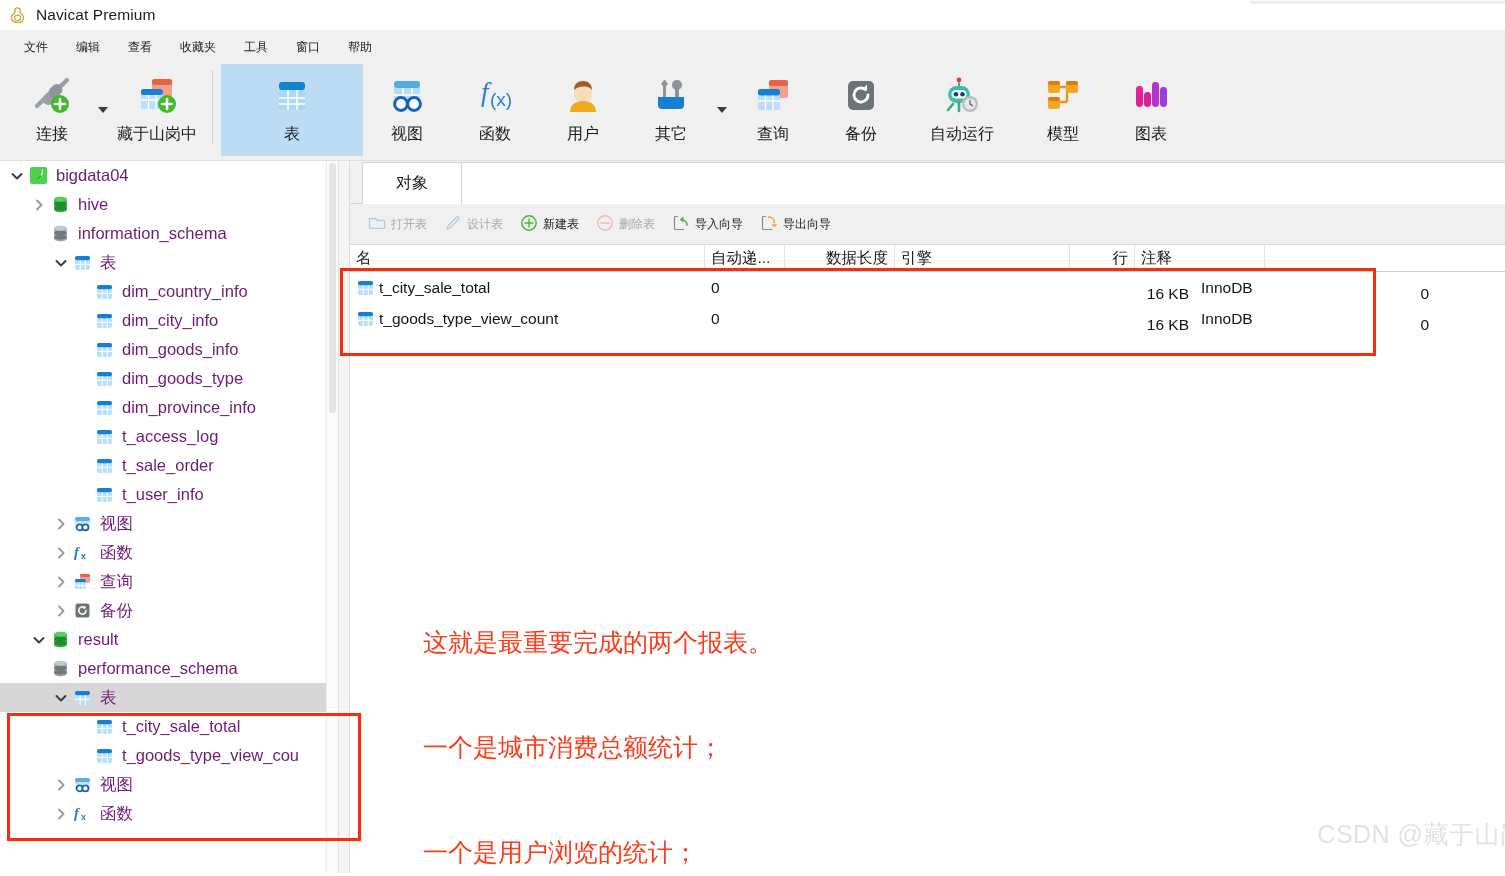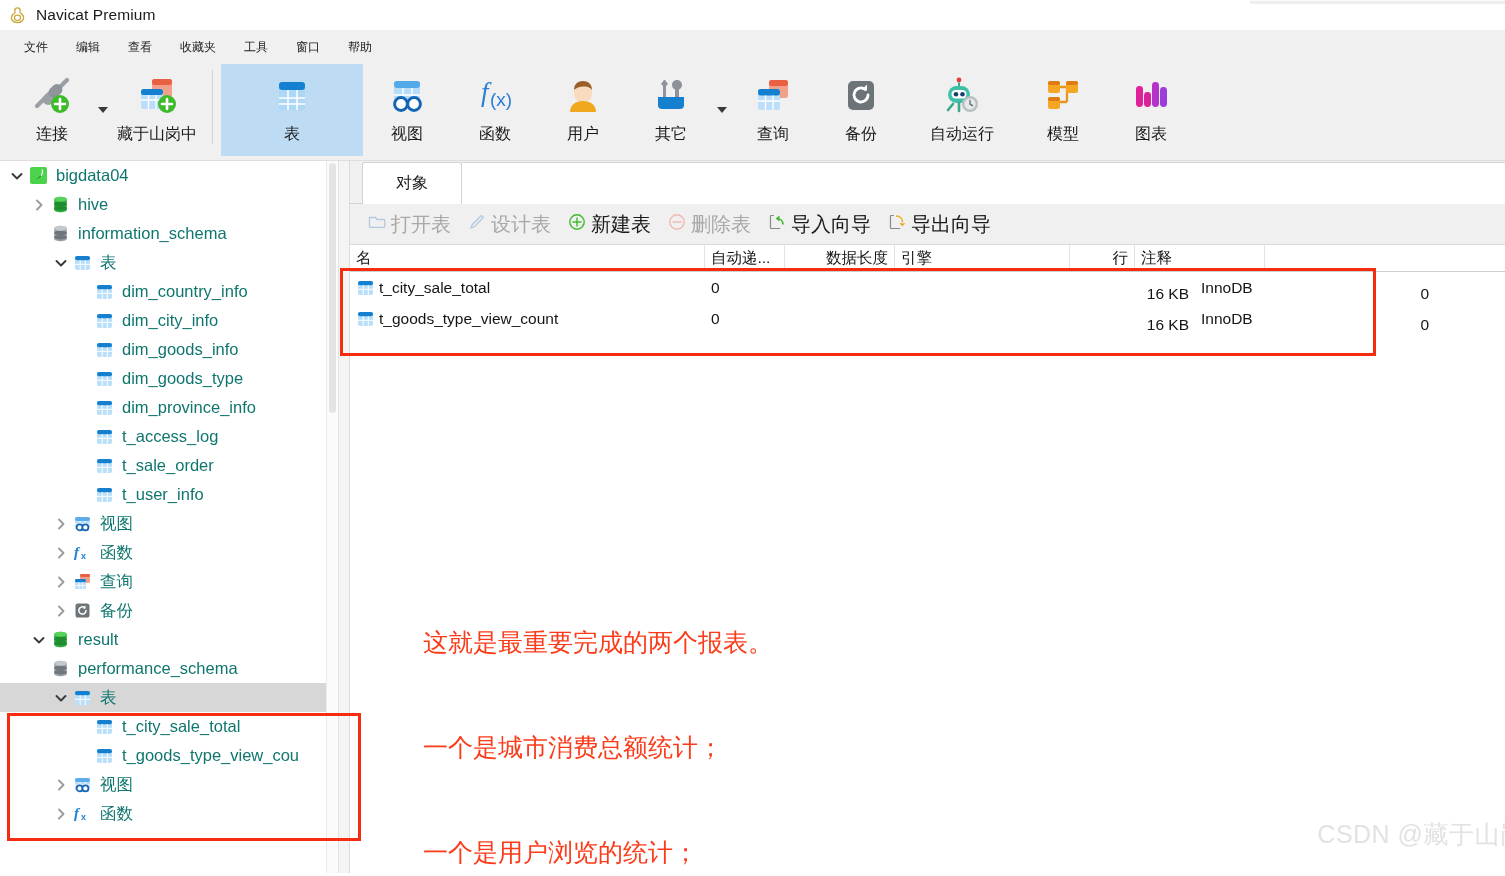--- a/index.html
+++ b/index.html
@@ -64,21 +64,21 @@
     position:absolute;right:0;top:0;width:11px;height:100%;
     background:#fbfbfb;border-left:1px solid #ececec;
   }
   .sb-thumb{position:absolute;left:2px;top:2px;width:7px;height:250px;
     background:#e4e4e4;border-radius:4px;}
   .vsep{width:10px;flex:0 0 10px;background:#f4f4f4;
     border-left:1px solid #e3e3e3;border-right:1px solid #dcdcdc;}
 
   .tnode{
     height:29px;display:flex;align-items:center;white-space:nowrap;
-    cursor:default;font-size:16.5px;color:#0f766e;
+    cursor:default;font-size:16.5px;color:#701a75;
   }
   .tnode.hl{background:#d7d7d7;}
   .twist{
     width:22px;flex:0 0 22px;display:flex;align-items:center;justify-content:center;
   }
   .chev{display:block;}
   .tico{width:21px;flex:0 0 21px;margin-right:7px;display:flex;
     align-items:center;justify-content:center;}
   .tlab{overflow:hidden;}
 
@@ -95,21 +95,21 @@
     font-size:16px;color:#1b1b1b;cursor:default;position:relative;top:1px;
   }
   .tabfill{flex:1;height:41px;background:#ffffff;border:1px solid #d3d3d3;
     border-left:none;border-bottom:none;position:relative;top:1px;}
 
   .objbar{
     height:40px;background:#f0f0f0;display:flex;align-items:center;
     padding-left:10px;gap:2px;border-bottom:1px solid #d9d9d9;
   }
   .ob-btn{display:flex;align-items:center;gap:4px;padding:3px 7px;
-    font-size:20px;cursor:default;white-space:nowrap;}
+    font-size:12px;cursor:default;white-space:nowrap;}
   .ob-btn.dis{color:#a8a8a8;}
   .ob-btn.en{color:#1b1b1b;}
 
   
   .grid{font-size:15.5px;color:#141414;}
   .grid-head{
     height:26px;display:flex;align-items:center;background:#ffffff;
     border-bottom:1px solid #cfcfcf;position:relative;
   }
   .gh{display:flex;align-items:center;height:26px;box-sizing:border-box;

